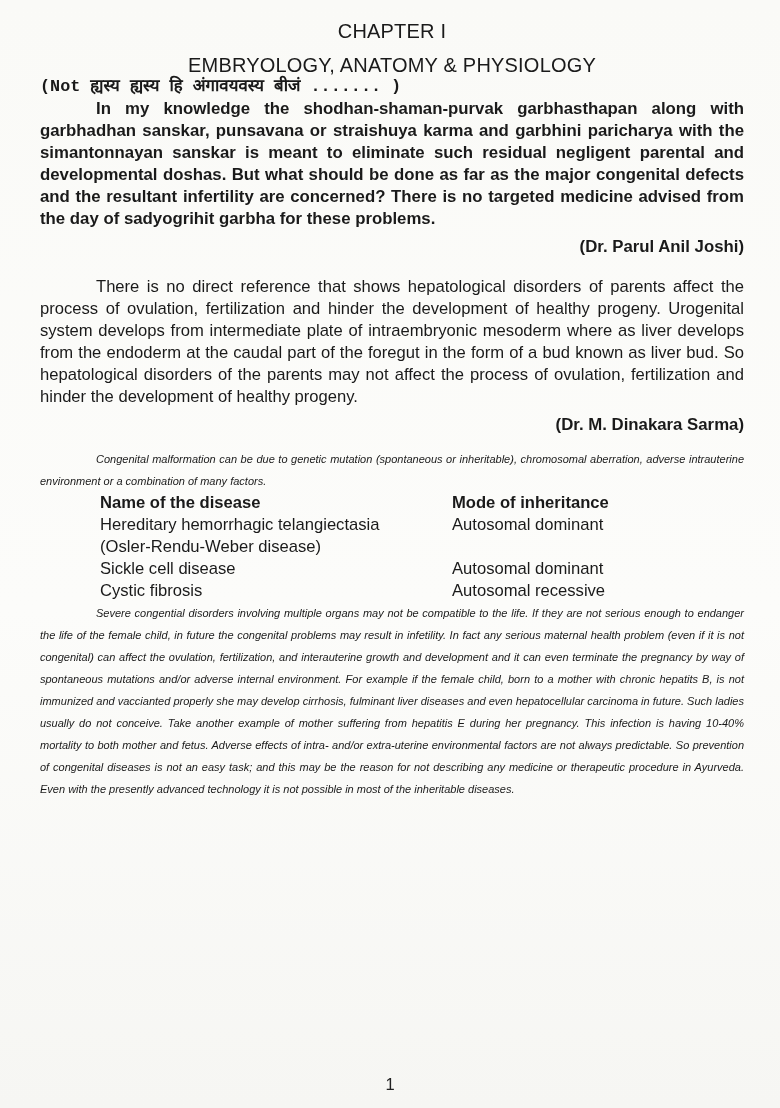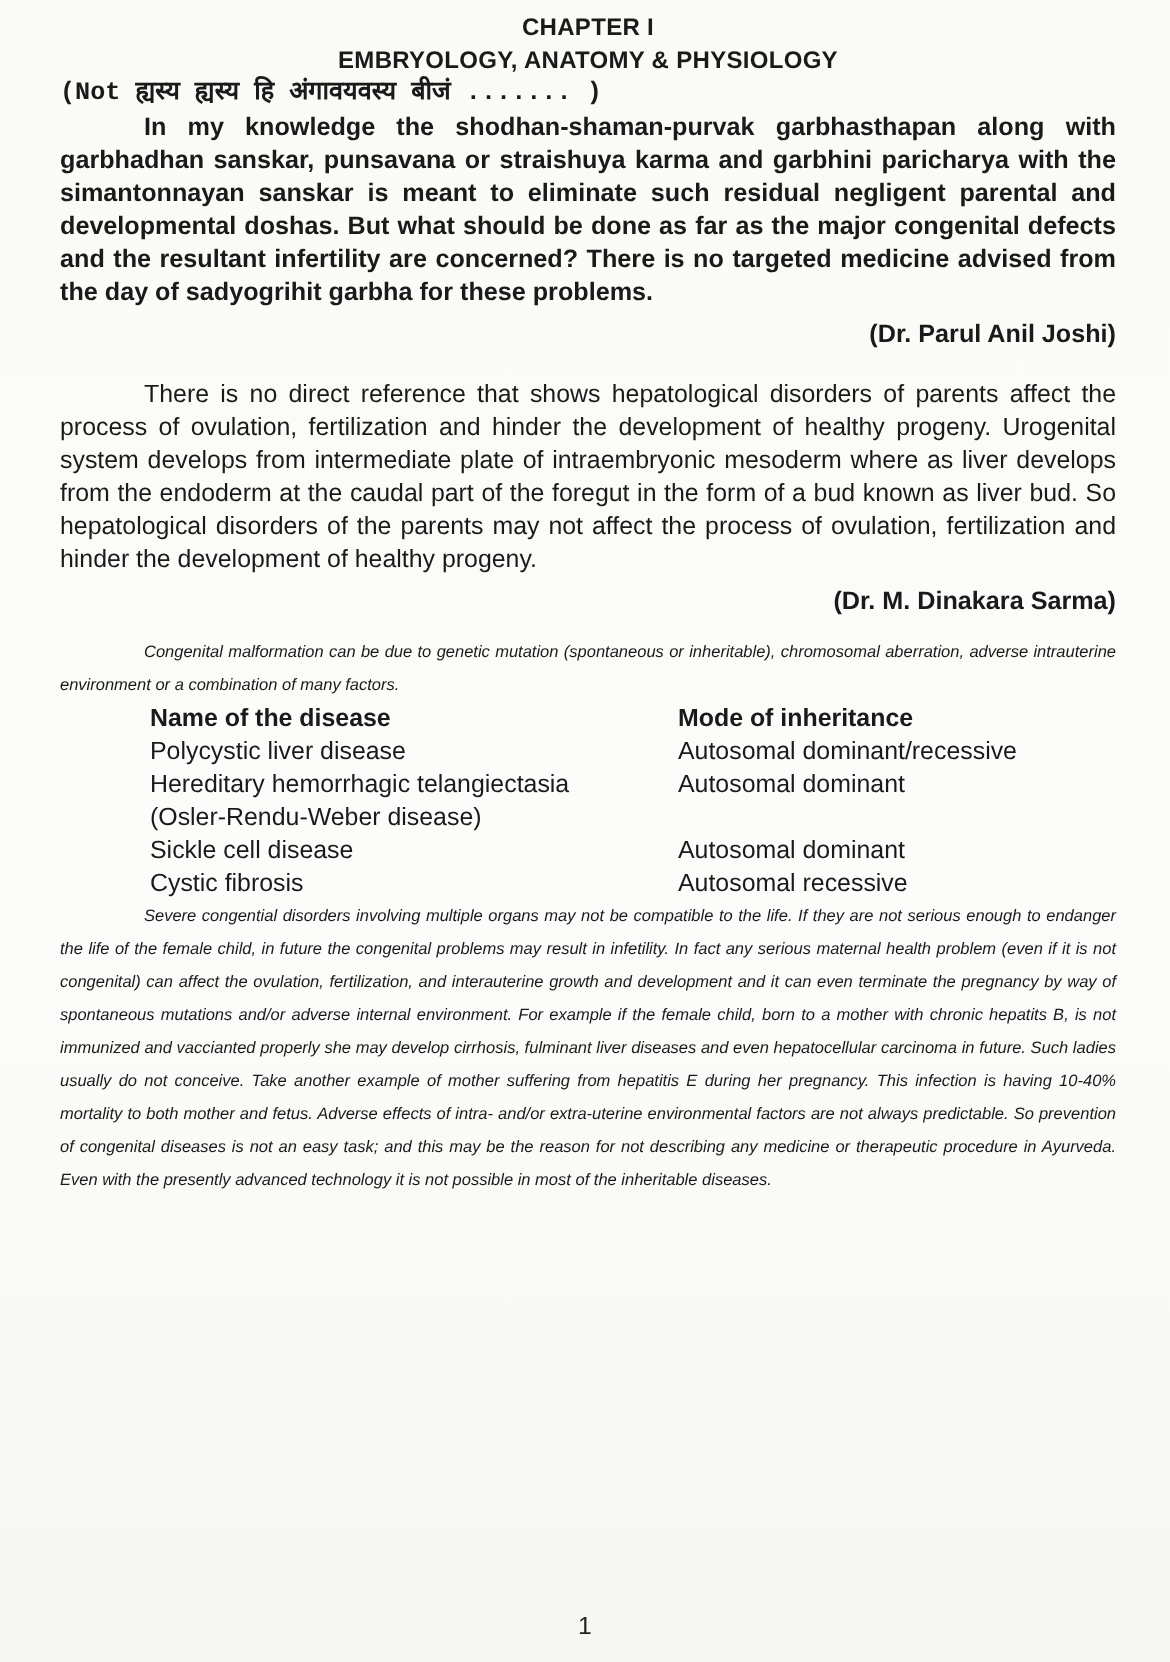--- a/index.html
+++ b/index.html
@@ -8,22 +8,22 @@
     width:780px; height:1108px;
     margin:0 auto;
     background:linear-gradient(180deg,#fafaf7 0%,#fcfcfa 55%,#f6f6f3 100%);
     font-family:"Liberation Sans","DejaVu Sans",sans-serif;
     color:#1a1a1a;
     box-sizing:border-box;
     padding:8px 36px 0 40px;
     overflow:hidden;
   }
   .center-bold {
-    text-align:center; font-weight:700;
-    font-size:16px; line-height:22px; letter-spacing:0.2px;
+    text-align:center; font-weight:400;
+    font-size:20px; line-height:22px; letter-spacing:0.2px;margin-top:12px;
   }
   .q {
     margin-top:26px; font-weight:700;
     font-size:16.8px; line-height:22px; text-align:justify;
   }
   .note {
     font-weight:700; font-size:16.8px; line-height:22px;
     font-family:Liberation Mono, monospace;
   }
   .ans-bold {
@@ -75,24 +75,20 @@
 
   <table class="inh">
     <thead>
       <tr>
         <th>Name of the disease</th>
         <th>Mode of inheritance</th>
       </tr>
     </thead>
     <tbody>
         <tr>
-          <td>Polycystic liver disease</td>
-          <td>Autosomal dominant/recessive</td>
-        </tr>
-        <tr>
           <td>Hereditary hemorrhagic telangiectasia</td>
           <td>Autosomal dominant</td>
         </tr>
         <tr>
           <td>(Osler-Rendu-Weber disease)</td>
           <td></td>
         </tr>
         <tr>
           <td>Sickle cell disease</td>
           <td>Autosomal dominant</td>

